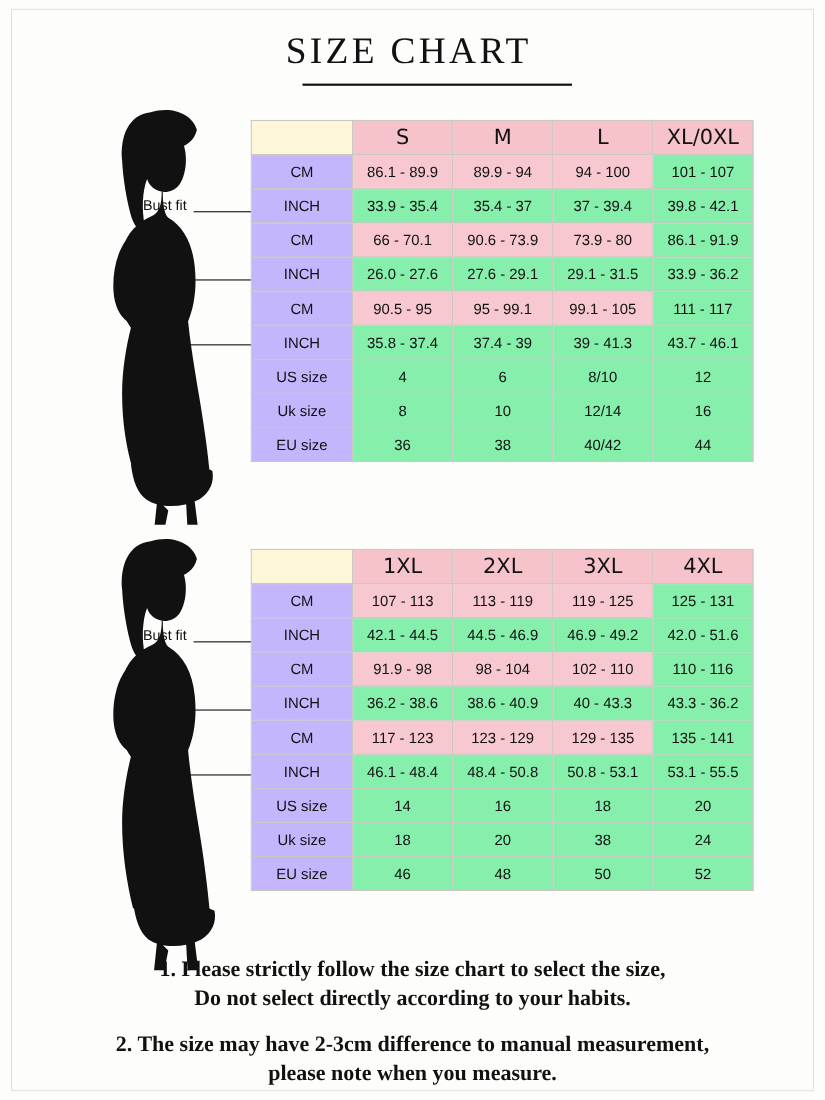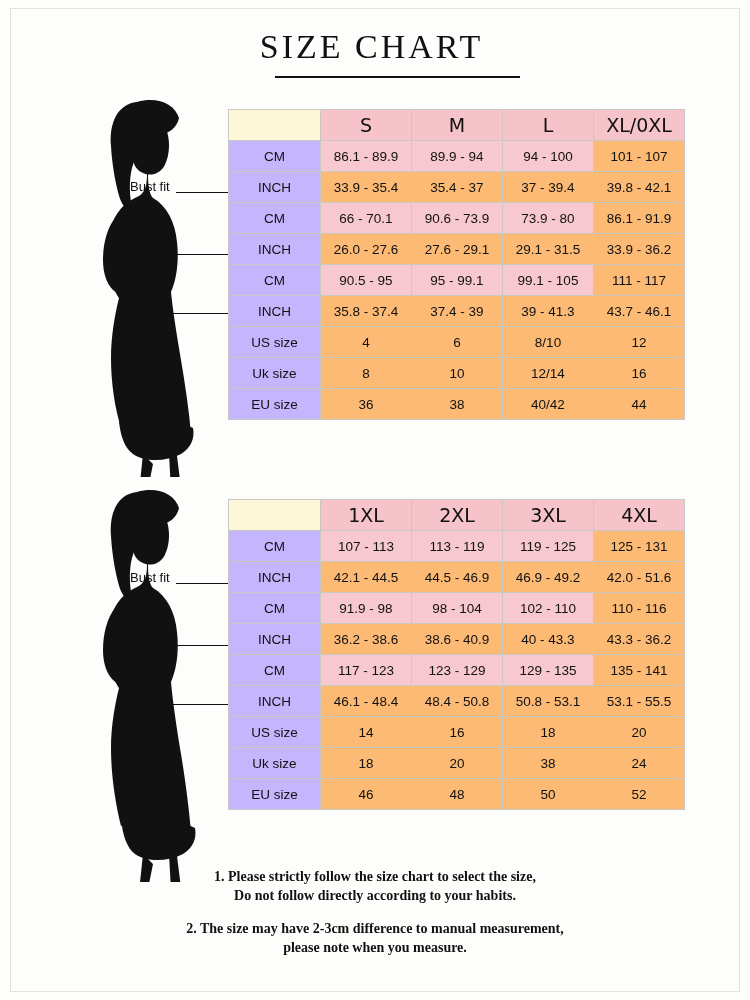--- a/index.html
+++ b/index.html
@@ -92,34 +92,34 @@
 
   .hdr-blank { background: #fdf6d8; }
   .hdr-size {
     background: #f6c3cb;
     font-weight: bold;
     font-size: 19px;
     font-family: "DejaVu Sans", sans-serif;
     height: 34px;
   }
   .cell-pink { background: #f7c8cf; margin-left: 44px; }
-  .cell-white { background: #fdba74; }
+  .cell-white { background: #86efac; }
   .cell-cream { background: #c4b5fd; }
 
   
   .notes {
     position: absolute;
     left: 0;
     right: 0;
     font-family: "Liberation Serif", serif;
     text-align: center;
     color: #111;
   }
   .note {
-    font-size: 14px;
+    font-size: 20px;
     font-weight: bold;
     line-height: 1.35;
     margin-bottom: 14px;
     text-align: center;
   }
   .note .ln2 { display: block; }
 </style>
 </head>
 <body>
 
@@ -374,20 +374,20 @@
         <td class="cell-white">48</td>
         <td class="cell-white">50</td>
         <td class="cell-white">52</td>
       </tr>
     </tbody>
   </table>
 
   <div class="notes" style="top:868px;">
     <div class="note">
       <span>1.  Please strictly follow the size chart to select the size,</span>
-      <span class="ln2">Do not follow directly according to your habits.</span>
+      <span class="ln2">Do not select directly according to your habits.</span>
     </div>
     <div class="note">
       <span>2.  The size may have 2-3cm difference  to manual measurement,</span>
       <span class="ln2">please note when you measure.</span>
     </div>
   </div>
 </div>
 
 </body></html>

